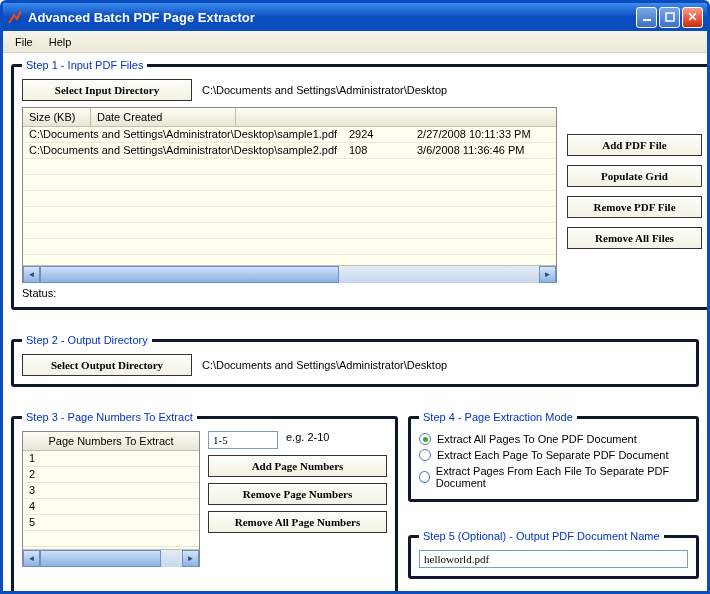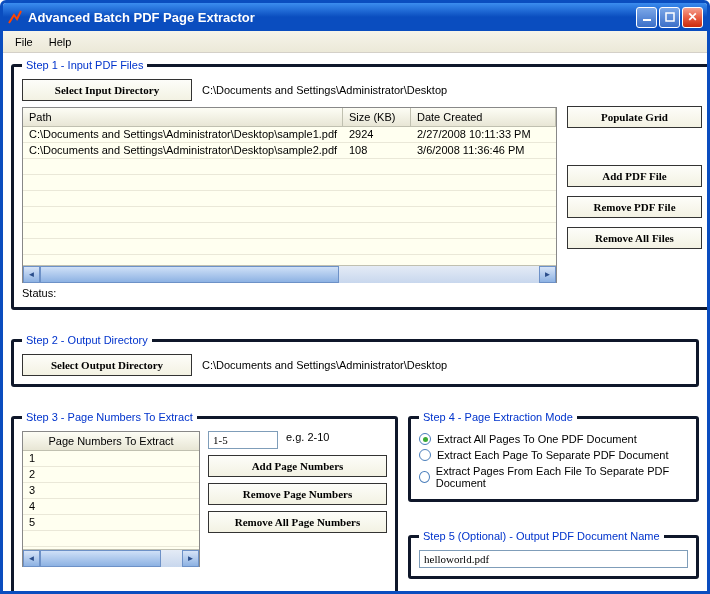--- a/index.html
+++ b/index.html
@@ -92,21 +92,20 @@
     <fieldset>
       <legend>Step 1 - Input PDF Files</legend>
       <div class="row">
         <button class="btn" style="width:170px">Select Input Directory</button>
         <span class="path-text">C:\Documents and Settings\Administrator\Desktop</span>
       </div>
       <div class="step1-layout">
         <div class="step1-left">
           <div class="grid">
             <div class="grid-header">
-              <div class="grid-header-cell col-path">Path</div>
               <div class="grid-header-cell col-size">Size (KB)</div>
               <div class="grid-header-cell col-date">Date Created</div>
             </div>
             <div class="grid-body">
               <div class="grid-row">
                 <div class="grid-cell col-path">C:\Documents and Settings\Administrator\Desktop\sample1.pdf</div>
                 <div class="grid-cell col-size">2924</div>
                 <div class="grid-cell col-date">2/27/2008 10:11:33 PM</div>
               </div>
               <div class="grid-row">
@@ -125,22 +124,22 @@
               <div class="hscroll-btn">◄</div>
               <div class="hscroll-track">
                   <div class="hscroll-thumb"></div>
                 </div>
               <div class="hscroll-btn">►</div>
             </div>
           </div>
           <div class="status-row">Status:</div>
         </div>
         <div class="step1-right">
+          <button class="btn gap-large">Add PDF File</button>
           <button class="btn">Populate Grid</button>
-          <button class="btn gap-large">Add PDF File</button>
           <button class="btn">Remove PDF File</button>
           <button class="btn">Remove All Files</button>
         </div>
       </div>
     </fieldset>
 
     <fieldset>
       <legend>Step 2 - Output Directory</legend>
       <div class="row">
         <button class="btn" style="width:170px">Select Output Directory</button>

